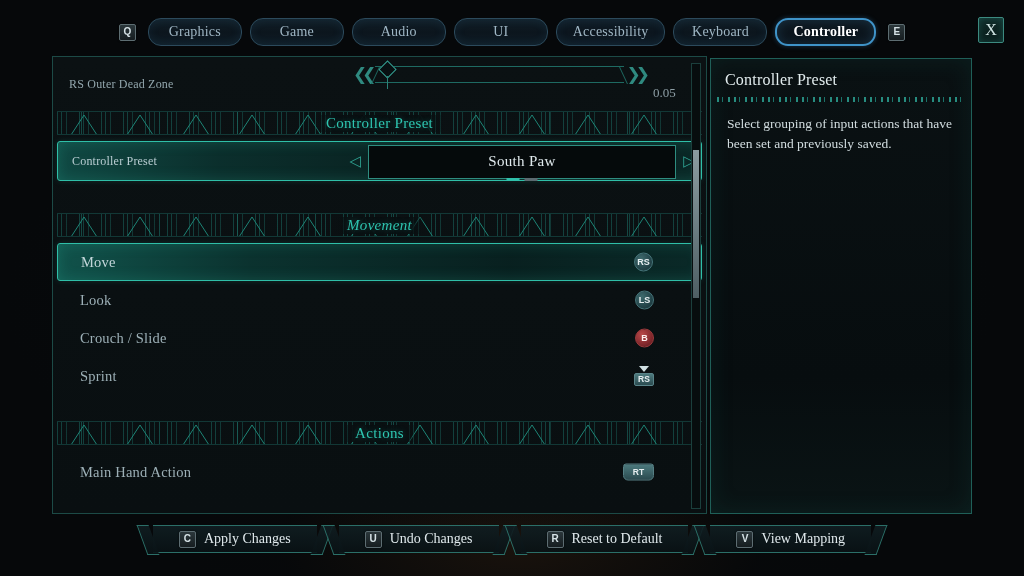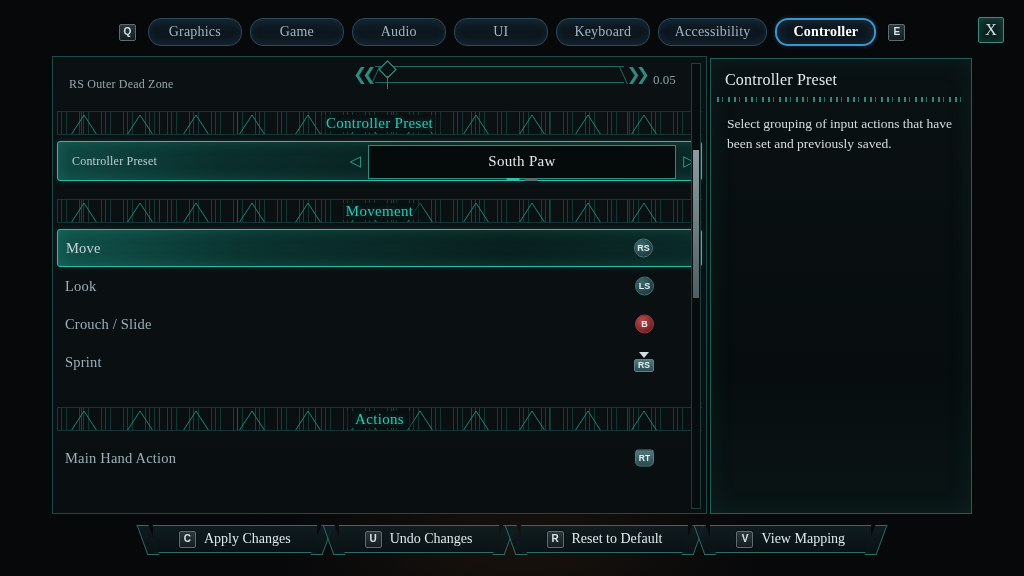--- a/index.html
+++ b/index.html
@@ -110,21 +110,21 @@
     width: 13px; height: 13px;
     border: 1px solid #35a093;
     transform: rotate(45deg);
     background: #081012;
   }
   #slider-handle-stem {
     position: absolute; left: 12px; top: 9px; width: 1px; height: 13px;
     background: #2a8378;
   }
   #slider-value {
-    position: absolute; left: 600px; top: 15px;
+    position: absolute; left: 600px; top: 28px;
     color: #8e9fa6; font-size: 13px;
   }
 
   
   .section-header {
     position: relative; height: 24px; margin: 0 4px;
     display: flex; align-items: center; justify-content: center;
     border-top: 1px solid rgba(25,90,84,0.55);
     border-bottom: 1px solid rgba(25,90,84,0.55);
     overflow: hidden;
@@ -195,21 +195,21 @@
     display: flex; gap: 5px;
   }
   .dot { width: 13px; height: 3px; background: #5b6a70; }
   .dot.on { background: #2fc0aa; }
 
   
   .bind-row {
     position: relative; height: 38px; margin: 0 4px;
     display: flex; align-items: center;
   }
-  .bind-row .row-label { color: #9db0b7; padding-left: 8px; font-size: 14.5px; }
+  .bind-row .row-label { color: #9db0b7; padding-left: 23px; font-size: 14.5px; }
   .bind-row.selected {
     border: 1px solid #2fbfa8; border-radius: 3px;
     background: linear-gradient(90deg, rgba(17,86,78,0.95) 0%, rgba(11,54,50,0.9) 30%, rgba(8,34,33,0.9) 70%, rgba(10,44,42,0.9) 100%);
     box-shadow: inset 0 0 14px rgba(45,190,165,0.22), 0 0 6px rgba(40,180,160,0.18);
   }
   .bind-row.selected .row-label { color: #c3d6da; }
   .badge-slot {
     position: absolute; right: 48px; top: 50%; transform: translateY(-50%);
     display: flex; flex-direction: column; align-items: center; gap: 0px;
   }
@@ -218,21 +218,21 @@
     display: flex; align-items: center; justify-content: center;
     font-family: "Liberation Sans", sans-serif;
     font-size: 9px; font-weight: bold; color: #e6eef0;
     line-height: 1;
     text-align: right;
   }
   .badge.stick { background: radial-gradient(circle at 35% 30%, #3e6a6d 0%, #24454a 60%, #162e33 100%); border: 1px solid #46757a; }
   .badge.a { background: radial-gradient(circle at 35% 30%, #6fbd55 0%, #3f8a3a 60%, #275a28 100%); border: 1px solid #5ba14c; color: #f2faef; }
   .badge.b { background: radial-gradient(circle at 35% 30%, #b9494a 0%, #83292d 60%, #571a1e 100%); border: 1px solid #9d3a3c; color: #fbeeee; }
   .badge.trigger {
-    width: 19px; height: 17px; border-radius: 3px 3px 5px 5px;
+    width: 31px; height: 17px; border-radius: 3px 3px 5px 5px;
     background: linear-gradient(180deg, #4d7a7e 0%, #2b4b50 100%);
     border: 1px solid #567f84;
     font-size: 8.5px;
   }
   .badge.stick-sq {
     width: 20px; height: 13px; border-radius: 2px;
     background: linear-gradient(180deg, #4d7a7e 0%, #2b4b50 100%);
     border: 1px solid #5a8489;
     font-size: 8.5px;
   }
@@ -315,22 +315,22 @@
 </style>
 </head>
 <body>
 
 <div id="tabbar">
   <div class="keycap" id="tab-q">Q</div>
   <div class="tab">Graphics</div>
   <div class="tab">Game</div>
   <div class="tab">Audio</div>
   <div class="tab">UI</div>
+  <div class="tab">Accessibility</div>
   <div class="tab">Keyboard</div>
-  <div class="tab">Accessibility</div>
   <div class="tab active">Controller</div>
   <div class="keycap" id="tab-e">E</div>
 </div>
 <div id="close-button">X</div>
 
 <div id="settings-panel">
   <div id="settings-scroll">
 
     <div id="slider-row">
       <span class="row-label">RS Outer Dead Zone</span>
@@ -373,21 +373,21 @@
           <span id="preset-value">South Paw</span>
           <div id="preset-dots">
             <span class="dot on"></span>
             <span class="dot"></span>
           </div>
         </div>
         <span class="arrow-btn">▷</span>
       </div>
     </div>
 
-    <div class="section-header" style="margin-top:18px;">
+    <div class="section-header" style="margin-top:32px;font-style:italic;">
       <div class="pattern"></div>
       <svg class="tris" width="647" height="24">
         <g fill="none" stroke="#1e8476" stroke-width="1">
           <path d="M14 23 L27 3 L40 23"></path>
             <path d="M70 23 L83 3 L96 23"></path>
           <path d="M126 23 L139 3 L152 23"></path>
             <path d="M182 23 L195 3 L208 23"></path>
           <path d="M238 23 L251 3 L264 23"></path>
             <path d="M294 23 L307 3 L320 23"></path>
           <path d="M350 23 L363 3 L376 23"></path>

